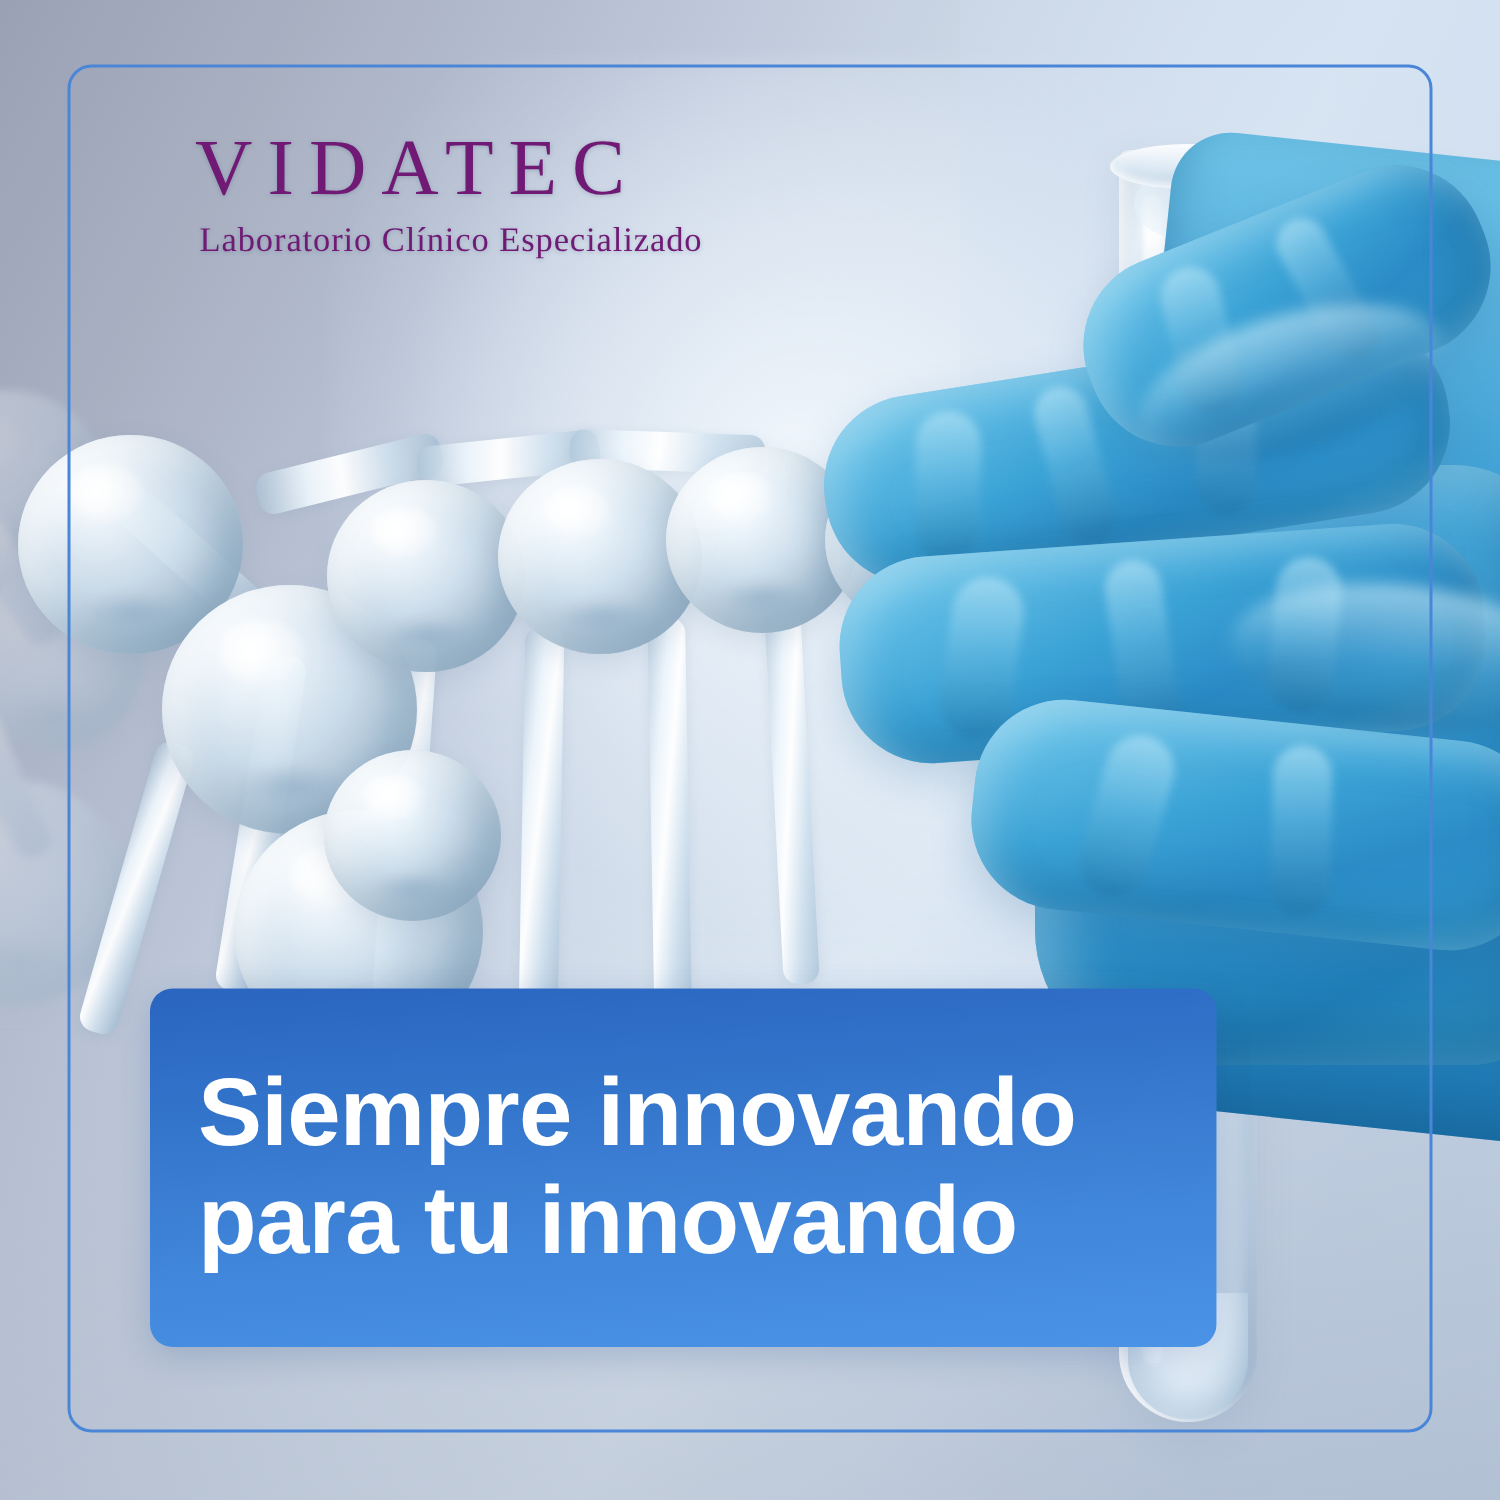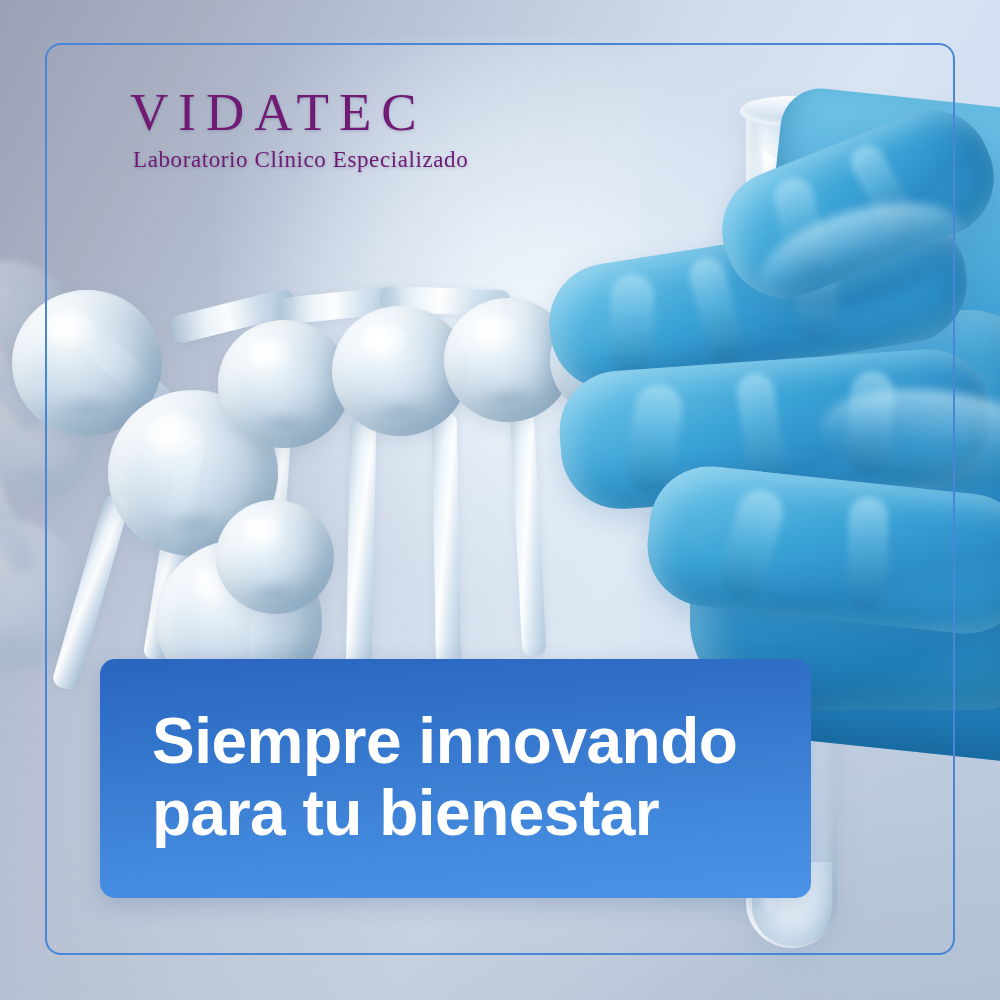--- a/index.html
+++ b/index.html
@@ -320,21 +320,21 @@
     height: 239px;
     border-radius: 15px;
     background: linear-gradient(176deg,
         #2a65c0 0%,
         #3070c8 22%,
         #3a7dd2 48%,
         #4289dd 72%,
         #4b93e6 100%);
     box-shadow: 0 6px 22px rgba(40,80,145,0.22);
     box-sizing: border-box;
-    padding: 46px 0 0 52px;
+    padding: 46px 0 0 32px;
   }
   .banner-line {
     color: #ffffff;
     font-family: "Liberation Sans", sans-serif;
     font-weight: bold;
     font-size: 64px;
     line-height: 72px;
     letter-spacing: -0.5px;
     white-space: nowrap;
   }
@@ -419,16 +419,16 @@
 
   <div class="frame"></div>
 
   <div class="logo">
     <div class="logo-word">VIDATEC</div>
     <div class="logo-tagline">Laboratorio Clínico Especializado</div>
   </div>
 
   <div class="banner">
     <div class="banner-line">Siempre innovando</div>
-    <div class="banner-line">para tu bienestar</div>
+    <div class="banner-line">para tu innovando</div>
   </div>
 
 </div>
 
 </body></html>

